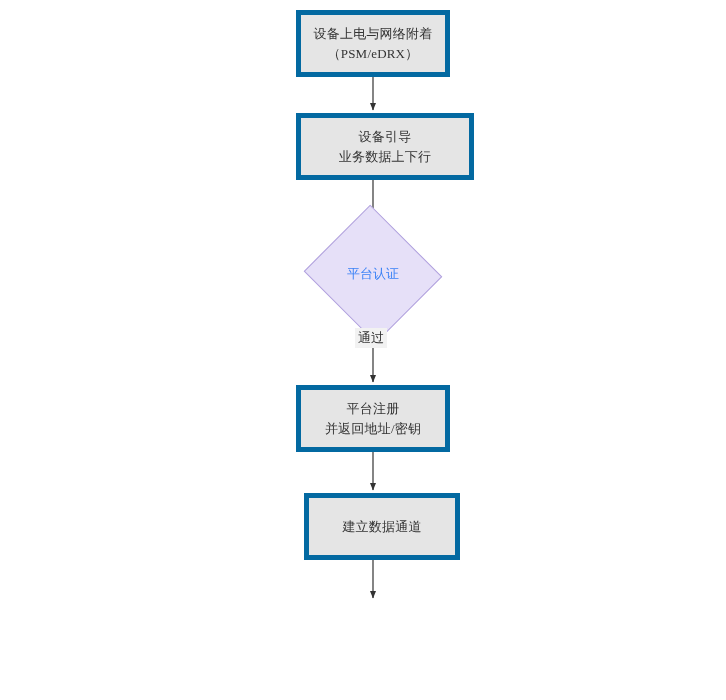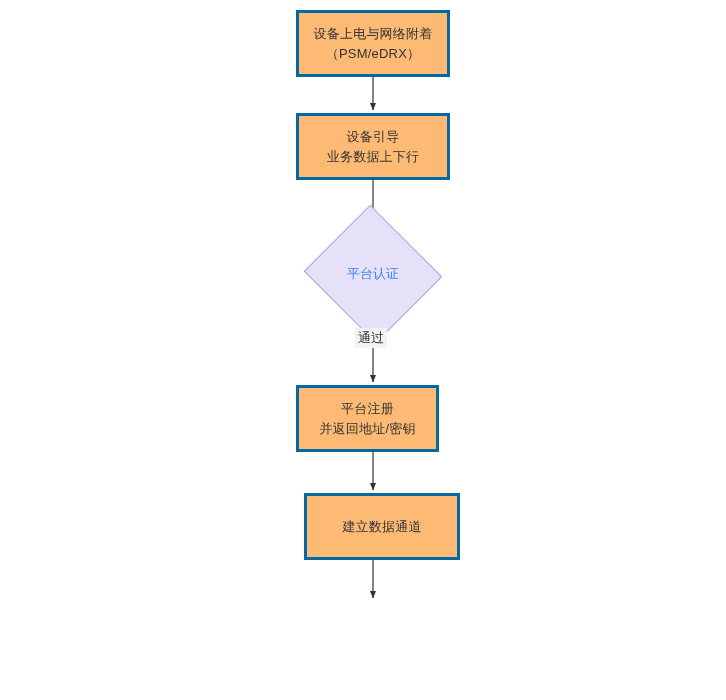--- a/index.html
+++ b/index.html
@@ -34,22 +34,23 @@
     flex-direction: column;
     align-items: center;
     justify-content: center;
     text-align: center;
     color: #333333;
     font-size: 13px;
     line-height: 20px;
     letter-spacing: 0.2px;
   }
   .node-rect {
-    background: #fdba74;
-    border: 3px solid #0369a1;
+    background: #e5e5e5;
+    border: 5px solid #0369a1;
+    font-family: Liberation Serif, serif;
   }
   .node-line {
     display: block;
     white-space: nowrap;
   }
   .node-diamond-wrap {
     position: absolute;
   }
   .node-diamond-shape {
     position: absolute;
@@ -104,33 +105,33 @@
       <line x1="373" y1="452" x2="373" y2="490"></line>
       <line x1="373" y1="560" x2="373" y2="598"></line>
     </g>
   </svg>
 
   <div class="node node-rect" style="left:296px; top:10px; width:154px; height:67px;">
     <span class="node-line">设备上电与网络附着</span>
     <span class="node-line">（PSM/eDRX）</span>
   </div>
 
-  <div class="node node-rect" style="left:296px; top:113px; width:154px; height:67px;">
+  <div class="node node-rect" style="left:296px; top:113px; width:178px; height:67px;">
     <span class="node-line">设备引导</span>
     <span class="node-line">业务数据上下行</span>
   </div>
 
   <div class="node-diamond-wrap" style="left:322px; top:227px; width:102px; height:94px;">
     <div class="node-diamond-shape"></div>
     <div class="node-diamond-text">平台认证</div>
   </div>
 
   <div class="edge-label" style="left:355px; top:328px;">通过</div>
 
-  <div class="node node-rect" style="left:296px; top:385px; width:143px; height:67px;">
+  <div class="node node-rect" style="left:296px; top:385px; width:154px; height:67px;">
     <span class="node-line">平台注册</span>
     <span class="node-line">并返回地址/密钥</span>
   </div>
 
   <div class="node node-rect" style="left:304px; top:493px; width:156px; height:67px;">
     <span class="node-line">建立数据通道</span>
   </div>
 
 
 </div>

